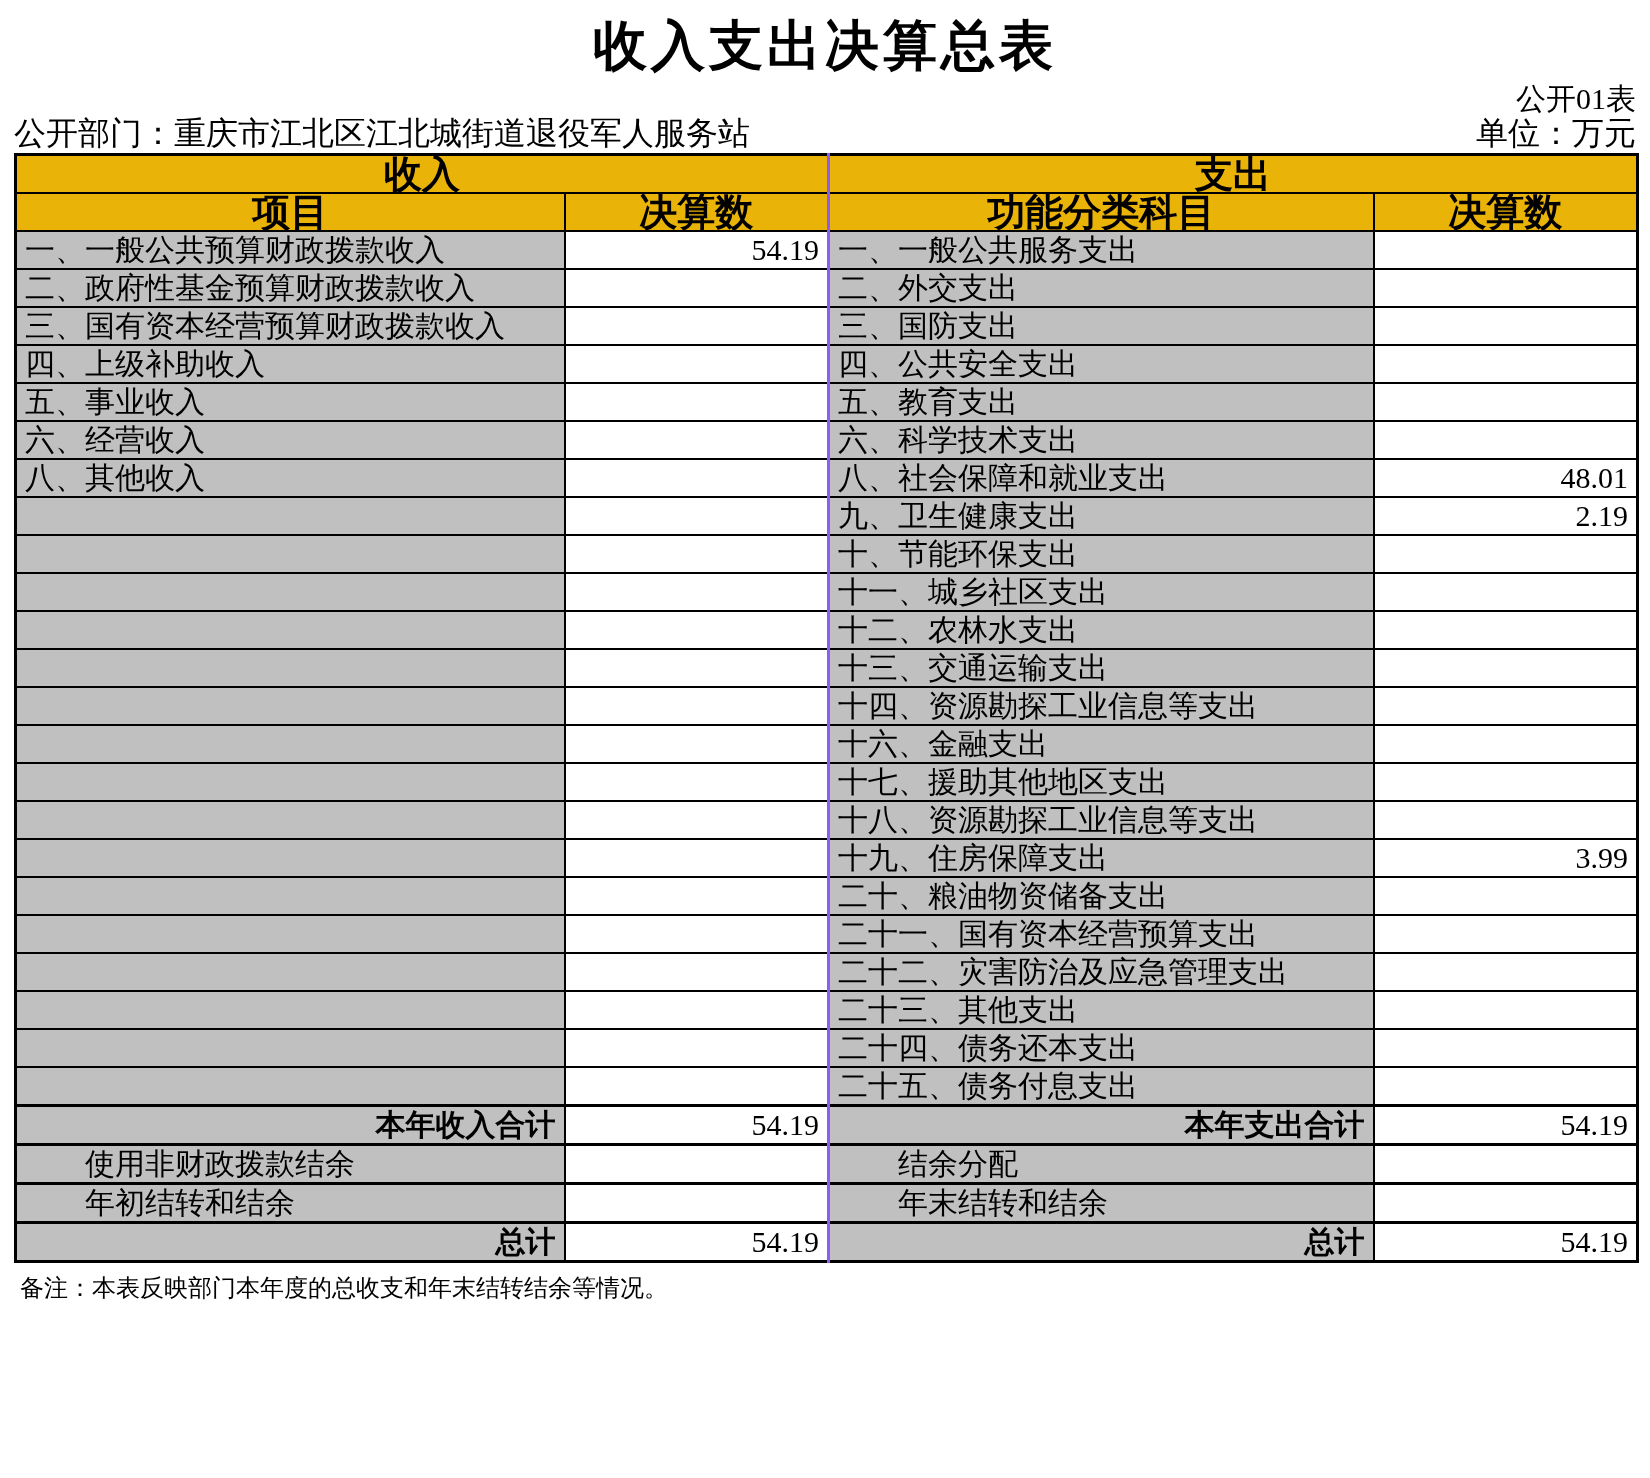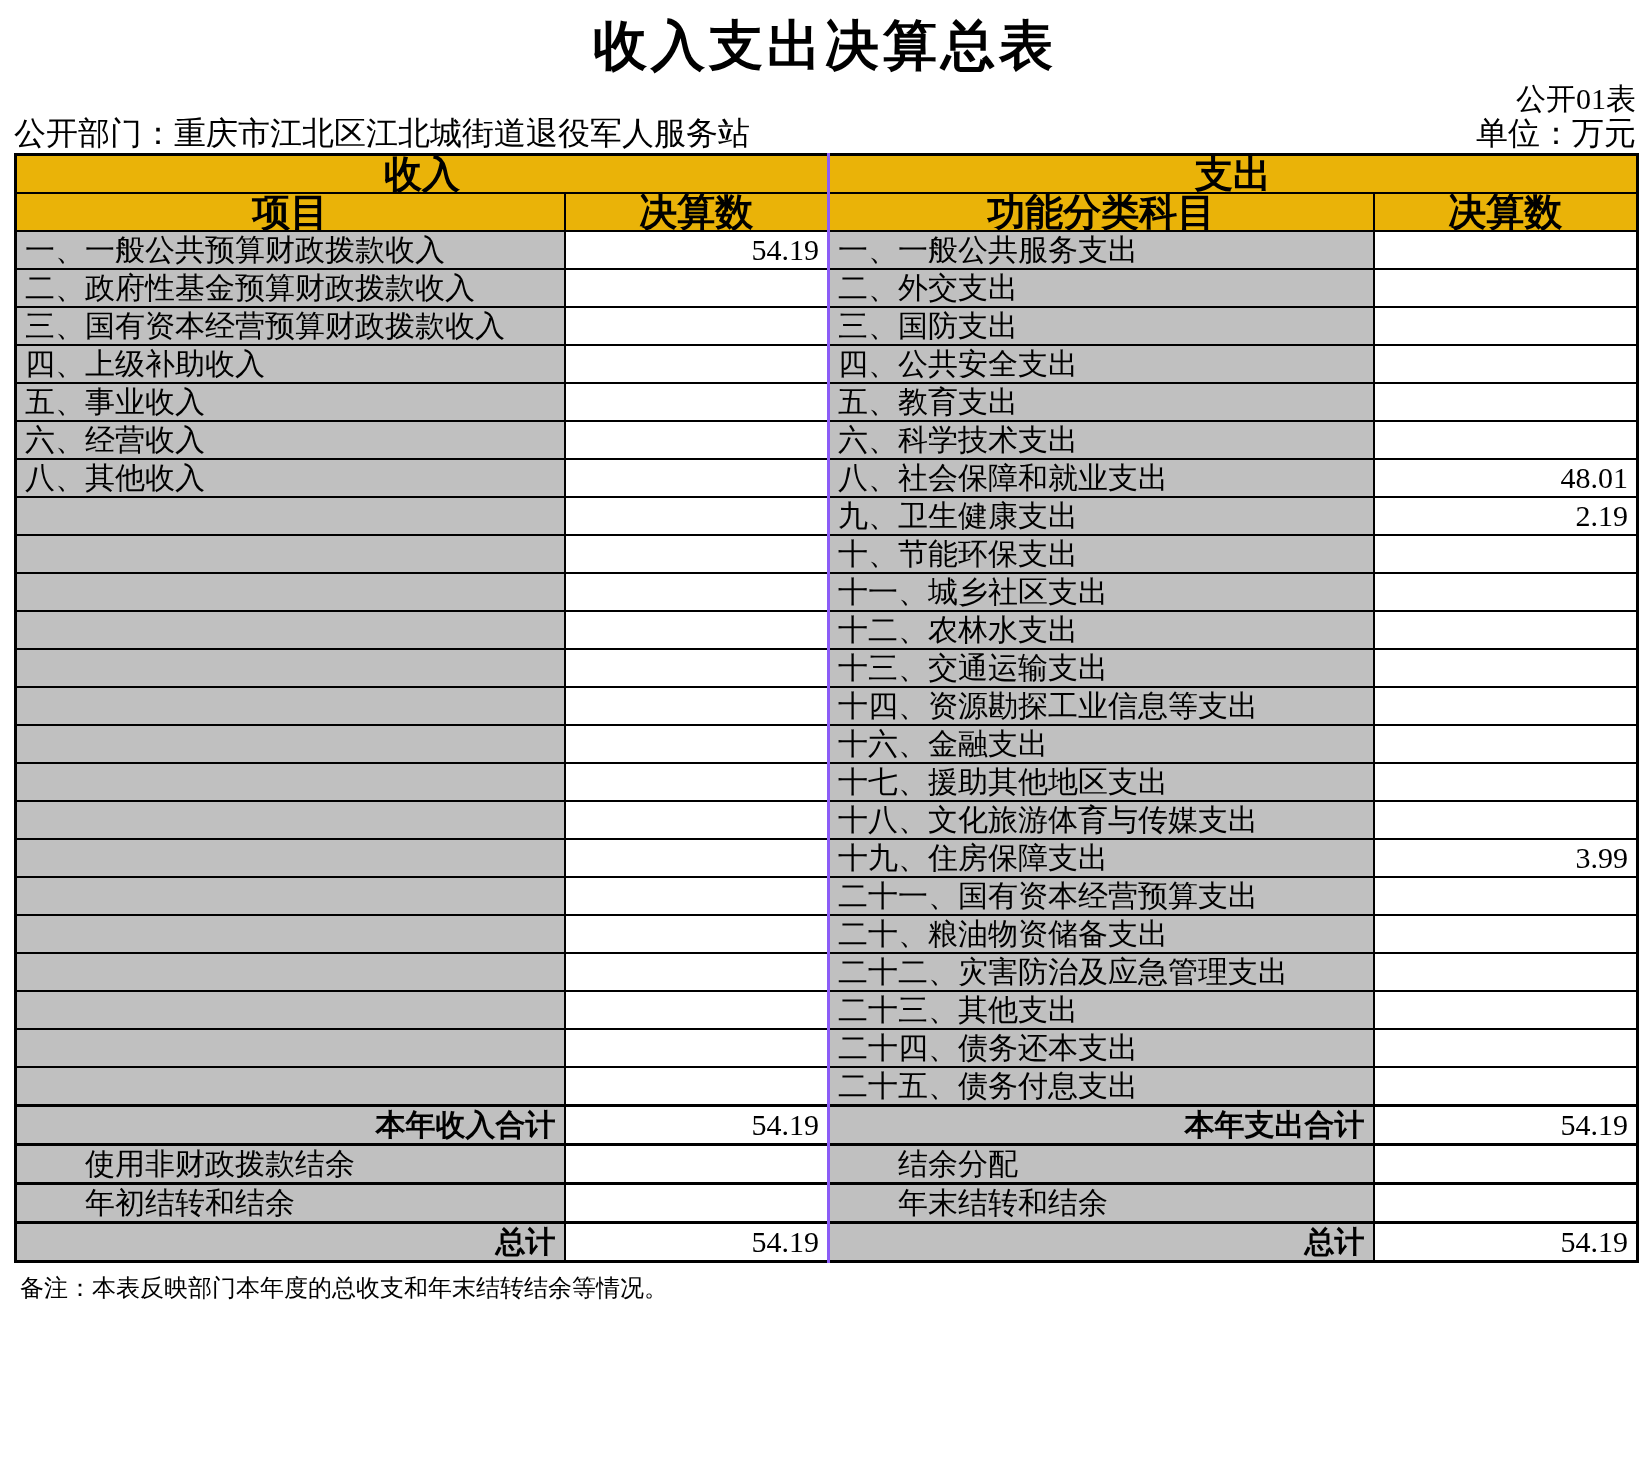--- a/index.html
+++ b/index.html
@@ -199,39 +199,39 @@
         </tr>
         <tr>
           <td class="label-cell"></td>
           <td class="value-cell"></td>
           <td class="label-cell mid-divider">十七、援助其他地区支出</td>
           <td class="value-cell"></td>
         </tr>
         <tr>
           <td class="label-cell"></td>
           <td class="value-cell"></td>
-          <td class="label-cell mid-divider">十八、文化旅游体育与传媒支出</td>
+          <td class="label-cell mid-divider">十八、资源勘探工业信息等支出</td>
           <td class="value-cell"></td>
         </tr>
         <tr>
           <td class="label-cell"></td>
           <td class="value-cell"></td>
           <td class="label-cell mid-divider">十九、住房保障支出</td>
           <td class="value-cell">3.99</td>
         </tr>
         <tr>
           <td class="label-cell"></td>
           <td class="value-cell"></td>
+          <td class="label-cell mid-divider">二十、粮油物资储备支出</td>
+          <td class="value-cell"></td>
+        </tr>
+        <tr>
+          <td class="label-cell"></td>
+          <td class="value-cell"></td>
           <td class="label-cell mid-divider">二十一、国有资本经营预算支出</td>
-          <td class="value-cell"></td>
-        </tr>
-        <tr>
-          <td class="label-cell"></td>
-          <td class="value-cell"></td>
-          <td class="label-cell mid-divider">二十、粮油物资储备支出</td>
           <td class="value-cell"></td>
         </tr>
         <tr>
           <td class="label-cell"></td>
           <td class="value-cell"></td>
           <td class="label-cell mid-divider">二十二、灾害防治及应急管理支出</td>
           <td class="value-cell"></td>
         </tr>
         <tr>
           <td class="label-cell"></td>

